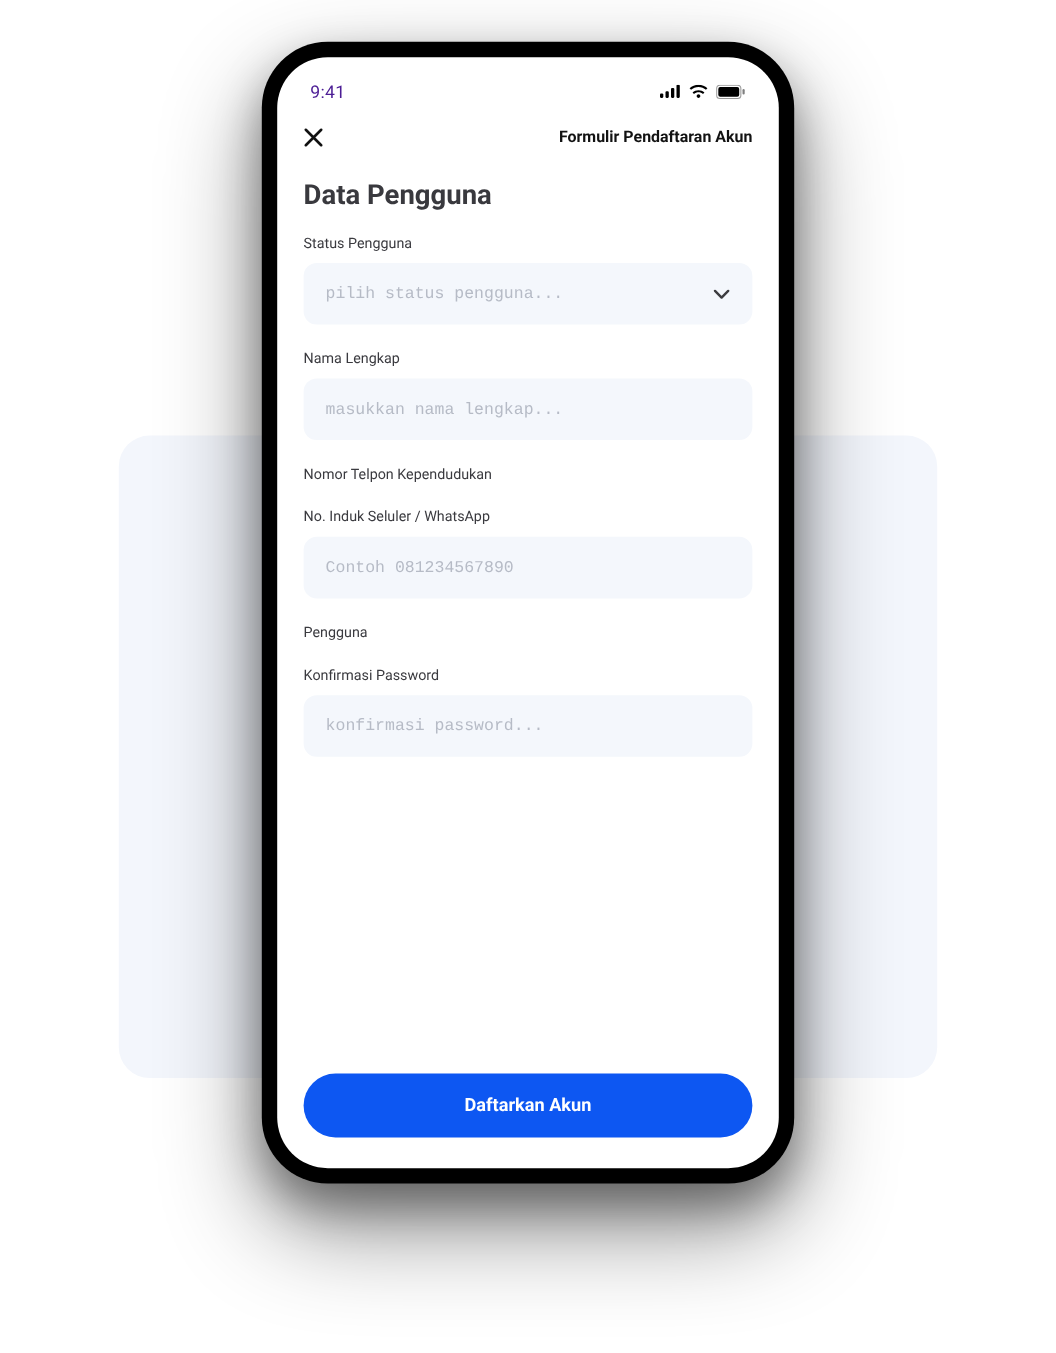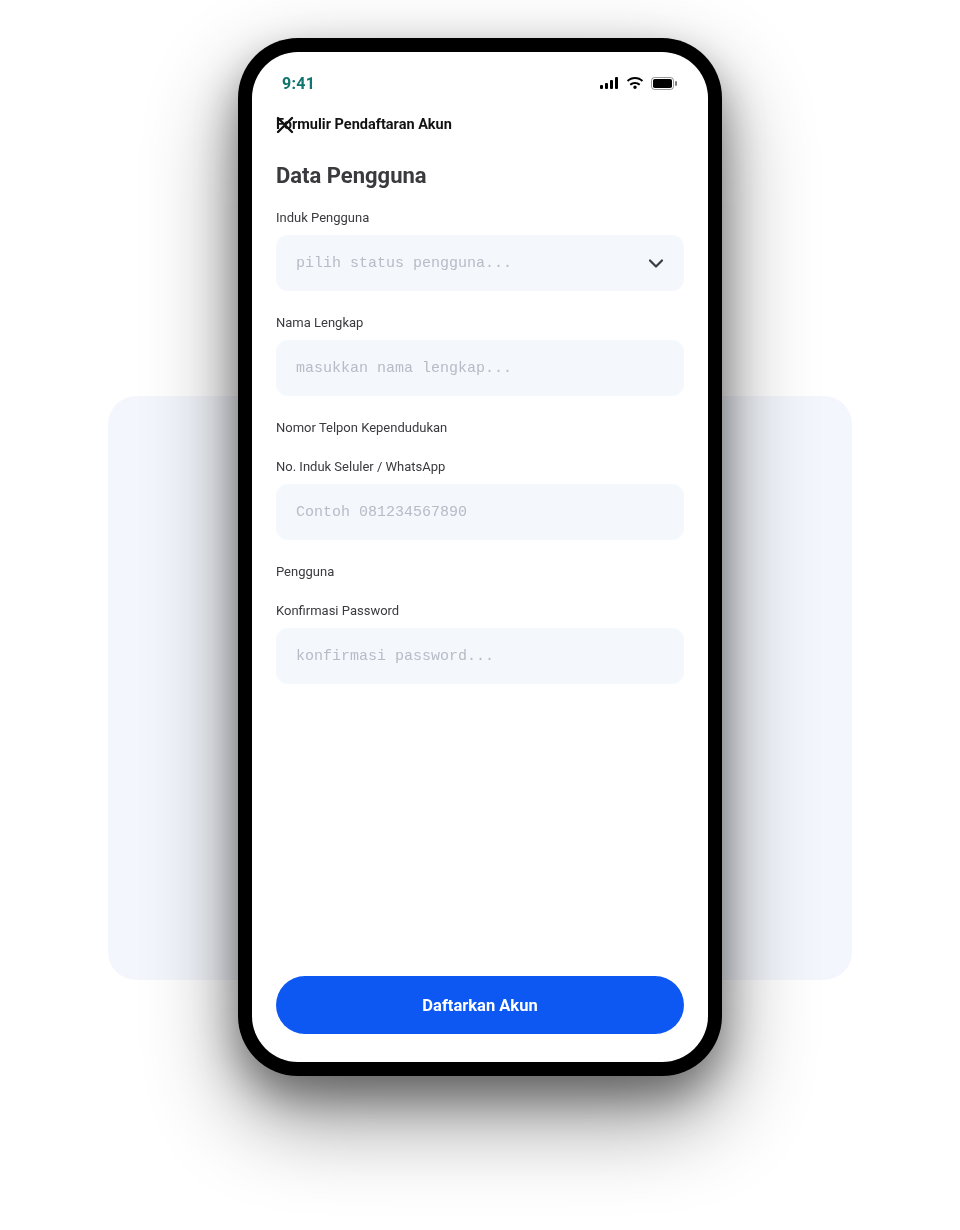--- a/index.html
+++ b/index.html
@@ -47,22 +47,22 @@
     }
     .status-bar {
       display: flex;
       align-items: center;
       justify-content: space-between;
       padding: 18px 30px 8px 30px;
       height: 52px;
     }
     .status-time {
       font-size: 16px;
-      font-weight: 700;
-      color: #0f766e;
+      font-weight: 400;
+      color: #4c1d95;
       letter-spacing: 0.3px;
     }
     .status-icons {
       display: flex;
       align-items: center;
       gap: 7px;
     }
     .status-icons svg {
       display: block;
     }
@@ -76,32 +76,32 @@
       position: absolute;
       left: 24px;
       display: flex;
       align-items: center;
       justify-content: center;
       cursor: pointer;
     }
     .close-btn svg { display:block; }
     .app-title {
       flex: 1;
-      text-align: left;
+      text-align: right;
       font-size: 14.5px;
       font-weight: 700;
       color: #121212;
     }
     .content {
       flex: 1;
       overflow: hidden;
       padding: 14px 24px 0 24px;
     }
     .section-title {
-      font-size: 22px;
+      font-size: 25px;
       font-weight: 700;
       color: #39393E;
       margin-bottom: 22px;
     }
     .field {
       margin-bottom: 24px;
     }
     .field-label {
       font-size: 13px;
       color: #3a3a3f;
@@ -192,21 +192,21 @@
             </svg>
         </span>
       </div>
       <div class="app-title">Formulir Pendaftaran Akun</div>
     </div>
 
     <div class="content">
       <div class="section-title">Data Pengguna</div>
 
       <div class="field">
-        <div class="field-label">Induk Pengguna</div>
+        <div class="field-label">Status Pengguna</div>
         <div class="select-wrap">
           <input class="field-input" type="text" readonly="" placeholder="pilih status pengguna..." style="">
           <span class="select-chevron">
             <svg width="16" height="10" viewBox="0 0 16 10">
                 <path d="M2 2 L8 8 L14 2" stroke="#3c3c40" stroke-width="2.2" fill="none" stroke-linecap="round" stroke-linejoin="round"></path>
               </svg>
           </span>
         </div>
       </div>
 

